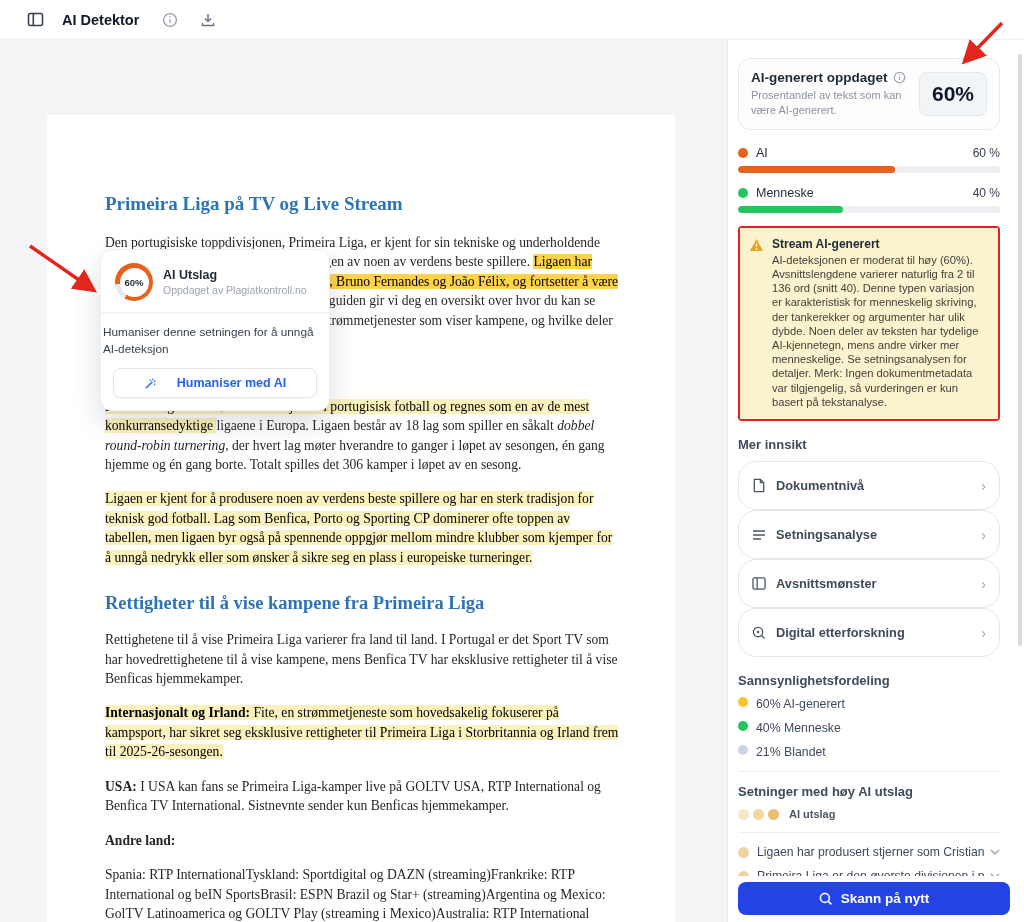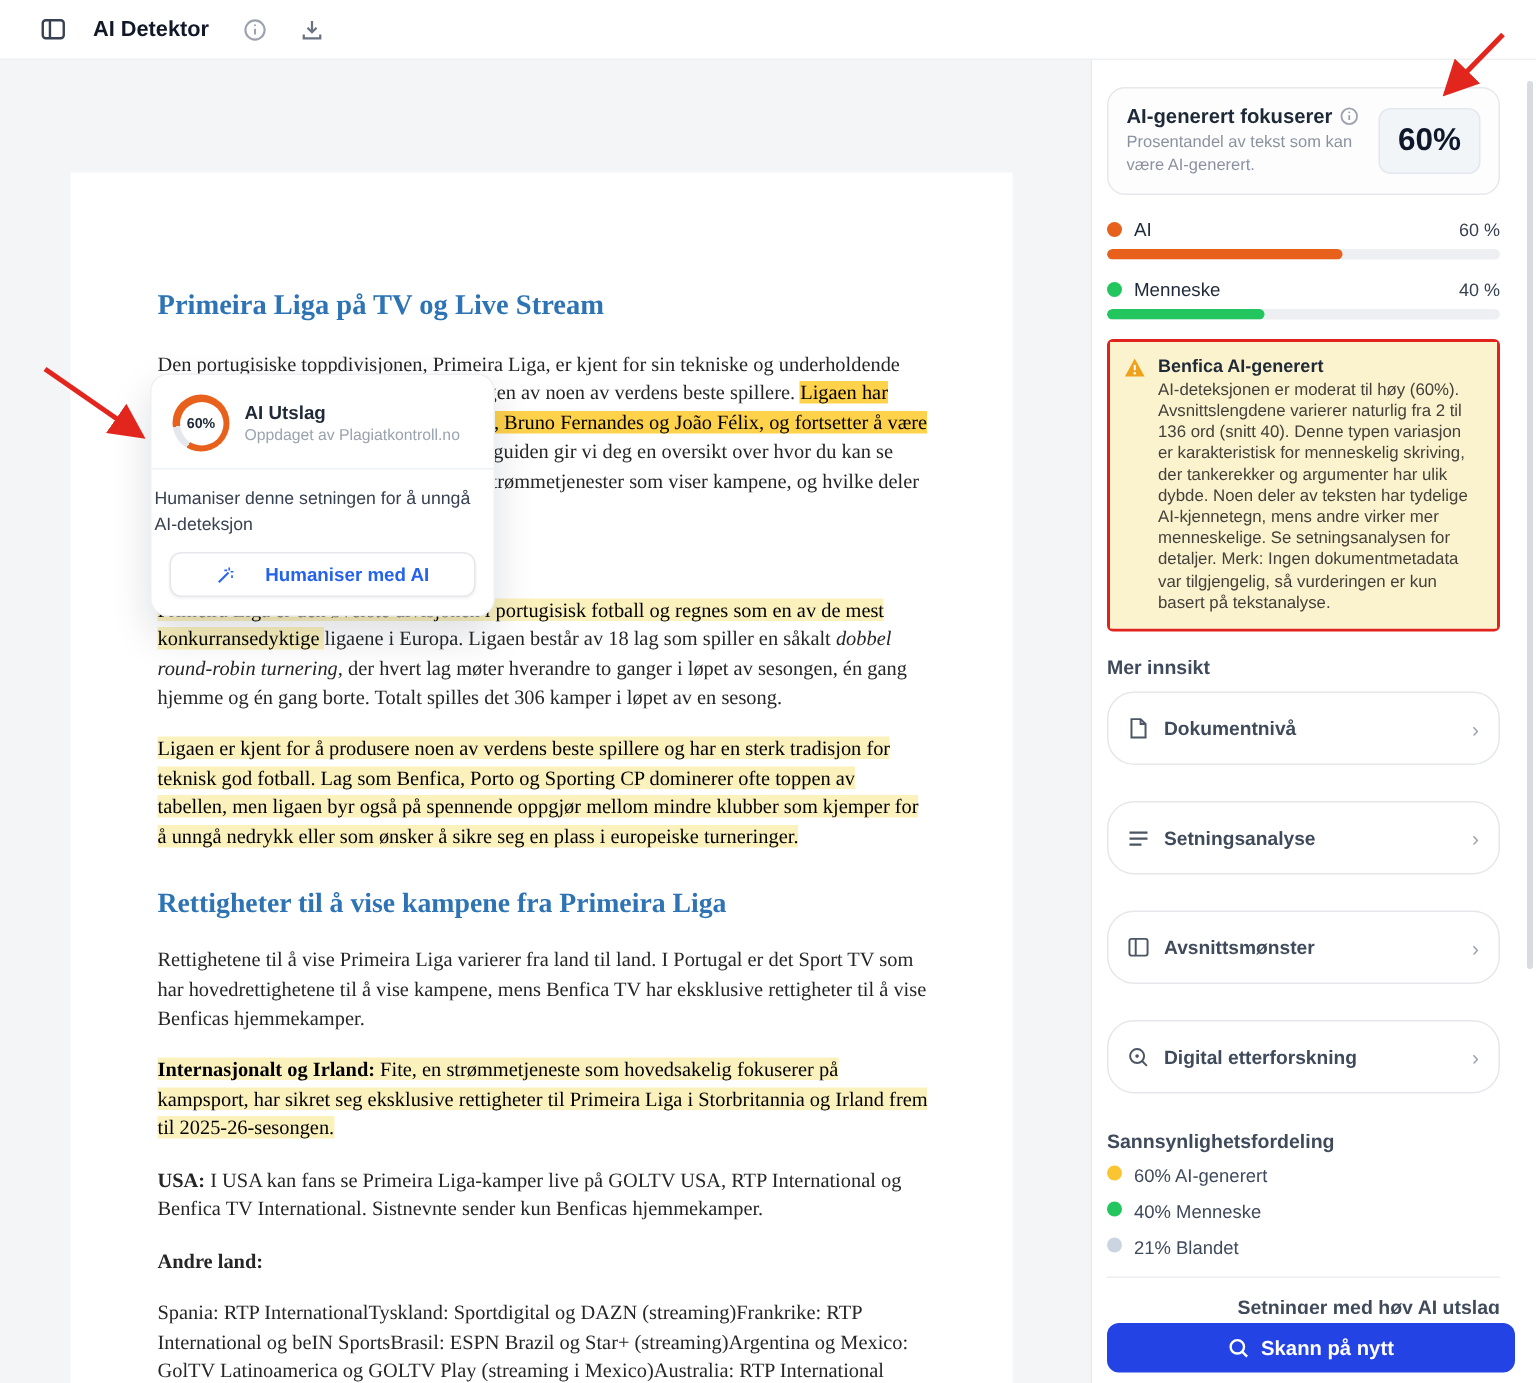--- a/index.html
+++ b/index.html
@@ -73,21 +73,21 @@
   .bar-fill { height:100%; border-radius:4px; }
 
   .warn-annotation { border:2px solid #e0231c; border-radius:4px; margin-top:8px; }
   .warn { background:#fbf3cd; padding:9px 11px 10px 9px; display:flex; gap:8px; }
   .warn-texts { flex:1; }
   .warn-title { font-size:12px; font-weight:bold; color:#1f2937; }
   .warn-body { font-size:11.2px; color:#44403c; line-height:1.27; margin-top:2px; }
 
   .section-title { font-size:13px; font-weight:bold; color:#3f4a5a; margin:16px 0 9px; }
   .insight-btn { display:flex; align-items:center; gap:10px; height:49px; padding:0 13px;
-                 border:1px solid #e5e7eb; border-radius:18px; background:#fff; margin-bottom:24px;
+                 border:1px solid #e5e7eb; border-radius:18px; background:#fff; margin-bottom:0;
                  cursor:pointer; color:#3f4a5a; }
   .insight-label { font-size:12.8px; font-weight:600; flex:1; color:#3f4a5a; }
   .chev { color:#9ca3af; font-size:14px; line-height:1; }
 
   .dist-item { display:flex; align-items:flex-start; font-size:12.3px; color:#3f4a5a; margin-bottom:10px; }
 
   .divider { border-top:1px solid #eceef1; margin:12px 0; }
 
   .legend-row { display:flex; align-items:center; gap:4px; margin-bottom:4px; }
   .legend-dot { width:11px; height:11px; border-radius:50%; display:inline-block; }
@@ -180,21 +180,21 @@
     </svg>
     <span>Humaniser med AI</span>
   </button>
 </div>
 
 <div class="sidebar">
 
   <div class="score-card">
     <div class="score-card-texts">
       <div class="score-title-row">
-        <span class="score-title">AI-generert fokuserer</span>
+        <span class="score-title">AI-generert oppdaget</span>
         <svg width="13" height="13" viewBox="0 0 16 16" fill="none" stroke="#9ca3af" stroke-width="1.5">
           <circle cx="8" cy="8" r="6.4"></circle>
             <line x1="8" y1="7.2" x2="8" y2="11"></line>
             <circle cx="8" cy="4.8" r="0.8" fill="#9ca3af" stroke="none"></circle>
         </svg>
       </div>
       <div class="score-sub">Prosentandel av tekst som kan være AI-generert.</div>
     </div>
     <div class="score-box">60%</div>
   </div>
@@ -223,21 +223,21 @@
   </div>
 
   <div class="warn-annotation">
     <div class="warn">
       <svg width="15" height="14" viewBox="0 0 16 15" style="flex:0 0 15px; margin-top:1px;">
         <path d="M8 1L15 14H1Z" fill="#f0a11b"></path>
           <rect x="7.3" y="5.5" width="1.4" height="4.2" rx="0.7" fill="#fff"></rect>
           <circle cx="8" cy="11.6" r="0.9" fill="#fff"></circle>
       </svg>
       <div class="warn-texts">
-        <div class="warn-title">Benfica AI-generert</div>
+        <div class="warn-title">Stream AI-generert</div>
         <div class="warn-body">AI-deteksjonen er moderat til høy (60%). Avsnittslengdene varierer naturlig fra 2 til 136 ord (snitt 40). Denne typen variasjon er karakteristisk for menneskelig skriving, der tankerekker og argumenter har ulik dybde. Noen deler av teksten har tydelige AI-kjennetegn, mens andre virker mer menneskelige. Se setningsanalysen for detaljer. Merk: Ingen dokumentmetadata var tilgjengelig, så vurderingen er kun basert på tekstanalyse.</div>
       </div>
     </div>
   </div>
 
   <div class="section-title">Mer innsikt</div>
 
   <div class="insight-btn">
     <svg width="14" height="15" viewBox="0 0 14 16" fill="none" stroke="#4b5563" stroke-width="1.4">
       <path d="M2 1.5h6.5L12 5v9.5H2z"></path>
@@ -285,21 +285,21 @@
     <span class="dot" style="background:#22c55e"></span>
     <span>40% Menneske</span>
   </div>
   <div class="dist-item">
     <span class="dot" style="background:#cbd5e1"></span>
     <span>21% Blandet</span>
   </div>
 
   <div class="divider"></div>
 
-  <div class="section-title" style="margin-top:8px;text-align:right;">Setninger med høy AI utslag</div>
+  <div class="section-title" style="margin-top:8px;">Setninger med høy AI utslag</div>
   <div class="legend-row">
     <span class="legend-dot" style="background:#f7e7c6"></span>
     <span class="legend-dot" style="background:#f3d79b"></span>
     <span class="legend-dot" style="background:#edbf6a"></span>
     <span class="legend-label">AI utslag</span>
   </div>
 
   <div class="divider"></div>
 
   <div class="sentence-item">

